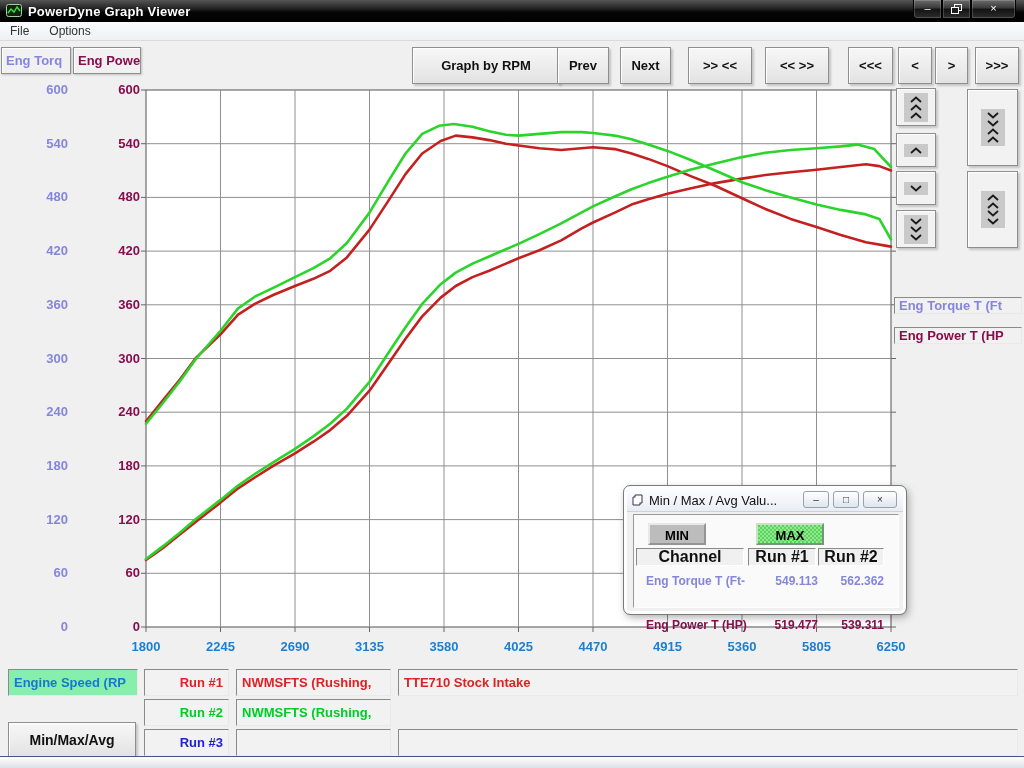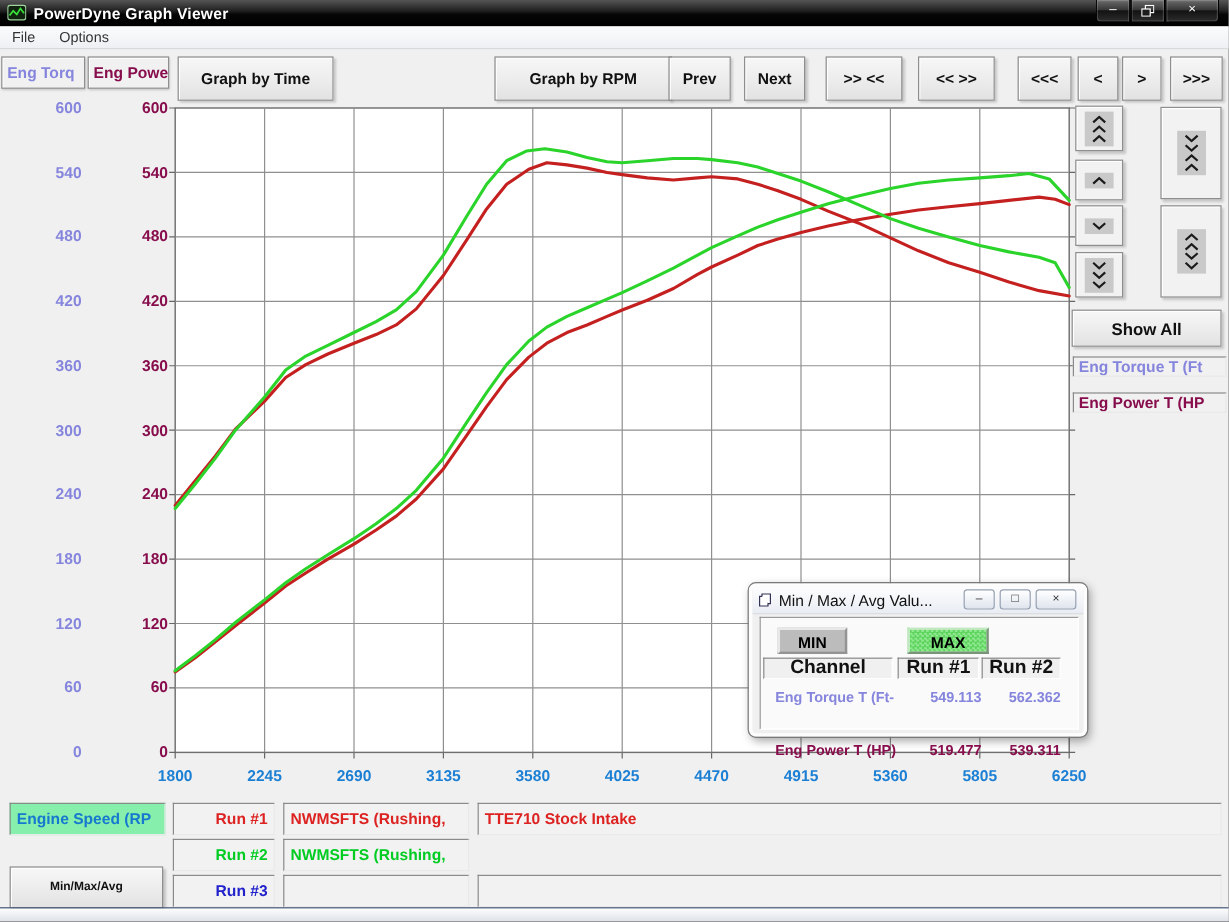--- a/index.html
+++ b/index.html
@@ -75,21 +75,21 @@
     font-size:12px;font-weight:bold;}
   .mm-cell-channel{width:112px;padding-left:10px;white-space:nowrap;overflow:hidden;}
   .mm-cell-run1{width:70px;text-align:right;}
   .mm-cell-run2{width:72px;text-align:right;padding-right:6px;}
 
   
   .leg-box{position:absolute;height:27px;background:#f2f2f2;border:1px solid;
     border-color:#8a8a8a #e9e9e9 #e9e9e9 #8a8a8a;font-size:13px;font-weight:bold;
     display:flex;align-items:center;padding:0 5px;white-space:nowrap;overflow:hidden;}
   .leg-run{justify-content:flex-end;}
-  .mmavg-btn{position:absolute;left:8px;top:722px;width:128px;height:35px;font-size:10px;}
+  .mmavg-btn{position:absolute;left:8px;top:722px;width:128px;height:35px;font-size:14px;}
 
   
   .statusbar{position:absolute;left:0;top:756px;width:1024px;height:12px;
     border-top:1px solid #46587a;background:linear-gradient(180deg,#fdfdfd,#dde1e8);}
 </style>
 </head>
 <body>
 
 <div class="window">
 
@@ -113,21 +113,20 @@
     </span>
   </div>
 
   <div class="menubar">
     <span class="menu-item">File</span>
     <span class="menu-item">Options</span>
   </div>
 
   <button class="btn chan-btn" style="left: 1px; width: 70px; color: rgb(133, 133, 221);">Eng Torq</button>
   <button class="btn chan-btn" style="left: 73px; width: 68px; color: rgb(135, 13, 76);">Eng Powe</button>
-  <button class="btn tbtn" style="left:148px;width:130px;">Graph by Time</button>
   <button class="btn tbtn" style="left:412px;width:148px;">Graph by RPM</button>
   <button class="btn tbtn" style="left:557px;width:52px;">Prev</button>
   <button class="btn tbtn" style="left:620px;width:51px;">Next</button>
   <button class="btn tbtn" style="left:688px;width:64px;">&gt;&gt; &lt;&lt;</button>
   <button class="btn tbtn" style="left:765px;width:64px;">&lt;&lt; &gt;&gt;</button>
   <button class="btn tbtn" style="left:848px;width:45px;">&lt;&lt;&lt;</button>
   <button class="btn tbtn" style="left:898px;width:34px;">&lt;</button>
   <button class="btn tbtn" style="left:935px;width:33px;">&gt;</button>
   <button class="btn tbtn" style="left:975px;width:44px;">&gt;&gt;&gt;</button>
 
@@ -291,21 +290,20 @@
         </svg>
         <svg width="14" height="7">
           <polyline points="2,1 7,5.5 12,1" fill="none" stroke="#1a1a1a" stroke-width="1.8"></polyline>
         </svg>
         <svg width="14" height="7">
           <polyline points="2,1 7,5.5 12,1" fill="none" stroke="#1a1a1a" stroke-width="1.8"></polyline>
         </svg>
       </span>
     </button>
 
-  <button class="btn" style="left:893px;top:258px;width:125px;height:31px;font-size:14px;">Show All</button>
   <div class="panel-box" style="left: 894px; top: 297px; width: 128px; color: rgb(133, 133, 221);">Eng Torque T (Ft</div>
   <div class="panel-box" style="left: 894px; top: 327px; width: 128px; color: rgb(135, 13, 76);">Eng Power T (HP</div>
 
   <div class="mm-window">
     <div class="mm-titlebar">
       <span style="margin-left:5px;display:flex;">
         <svg width="13" height="12" viewBox="0 0 13 12">
             <path d="M1 3 h7 v8 h-7 z" fill="#fff" stroke="#335"></path>
             <path d="M3 3 V1 h7 v8 h-2" fill="#fff" stroke="#335"></path>
           </svg>

